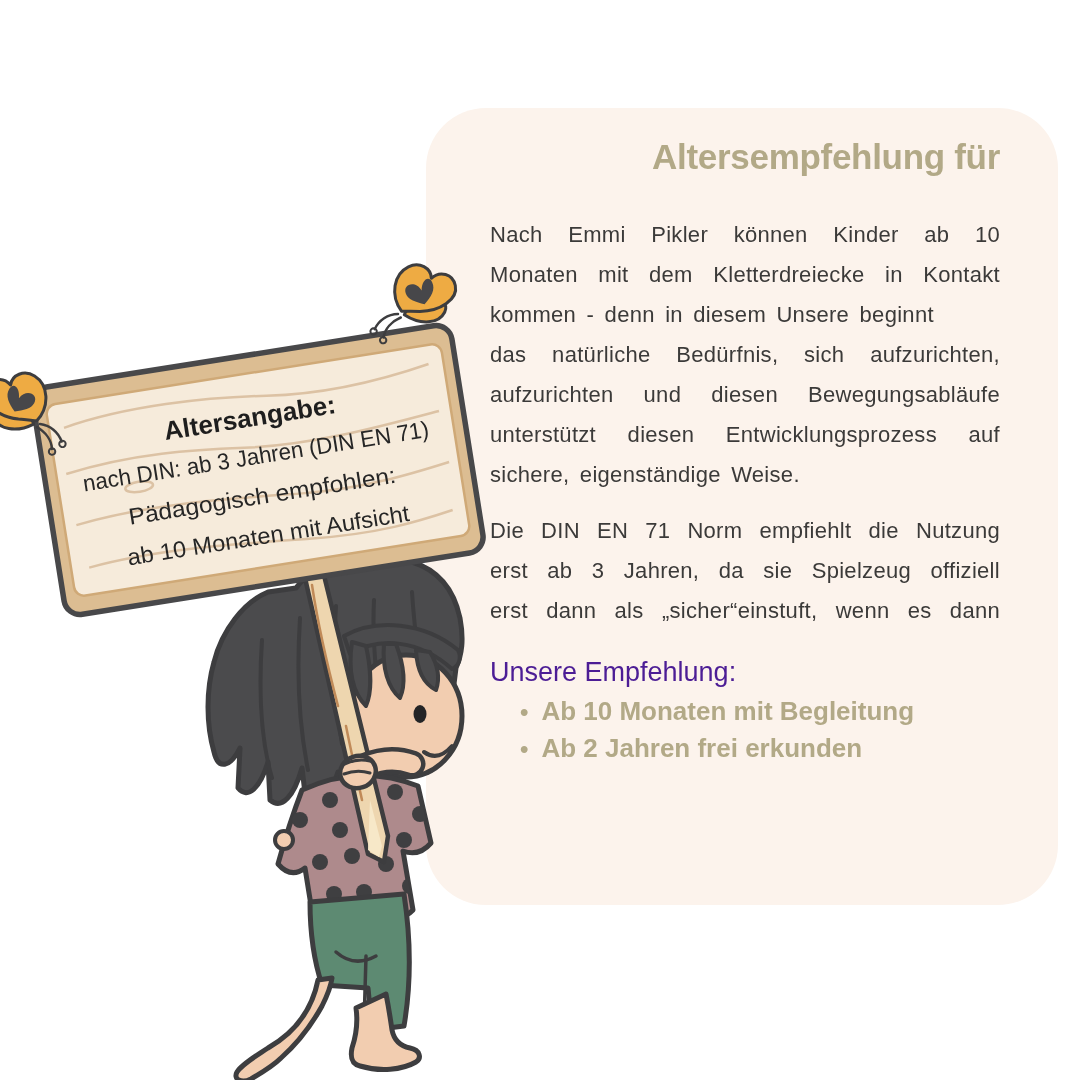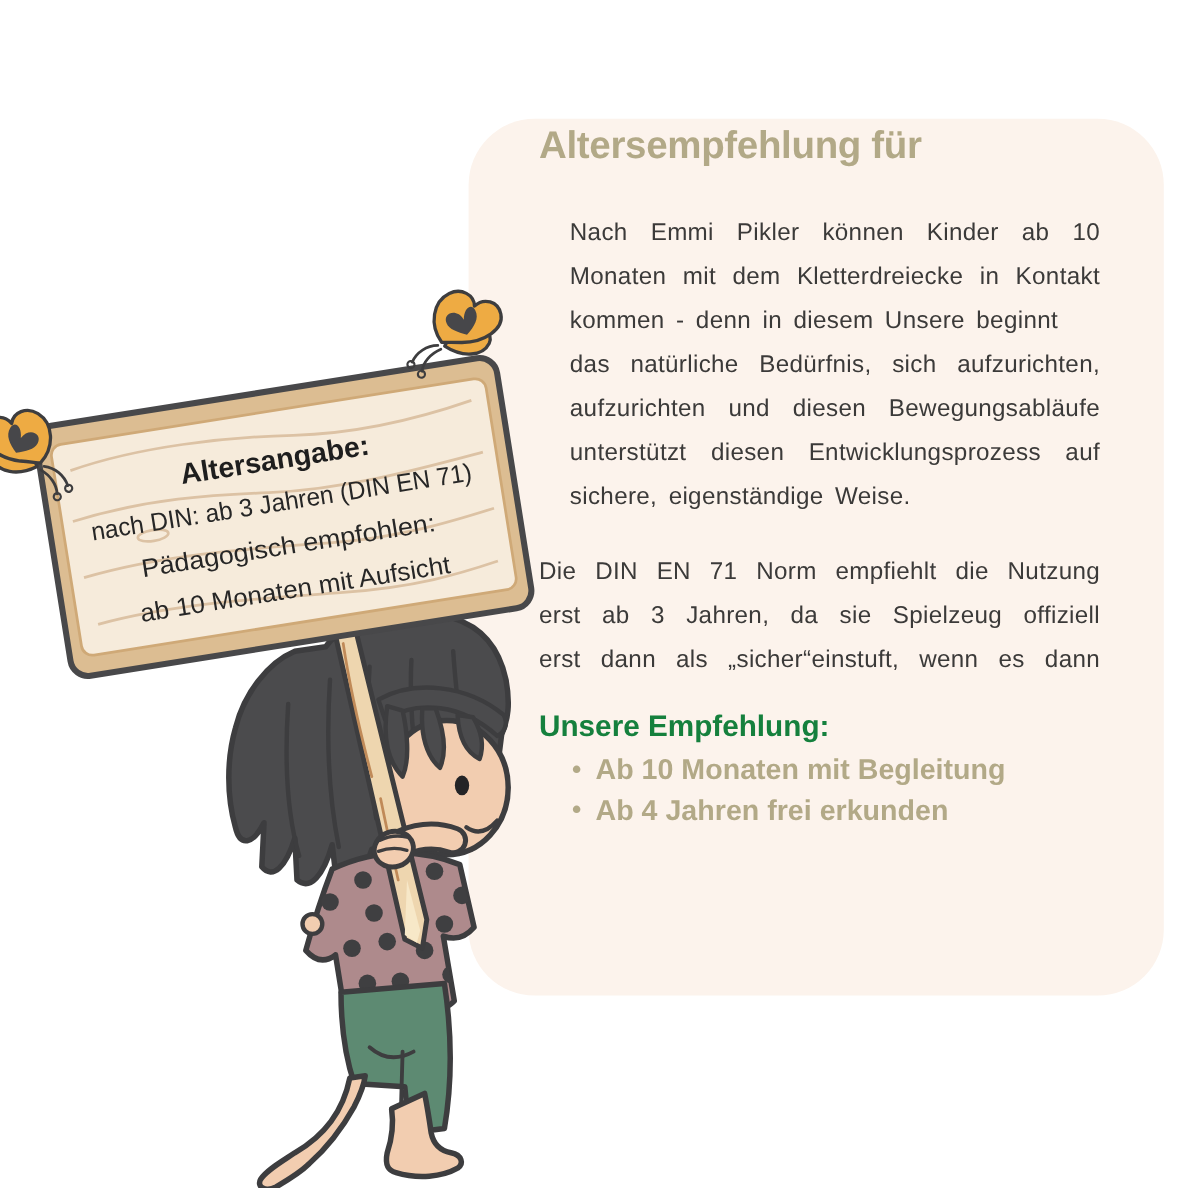--- a/index.html
+++ b/index.html
@@ -8,34 +8,34 @@
     background:#ffffff;
     font-family:"Liberation Sans",sans-serif;
   }
   
   .panel{
     position:absolute;left:426px;top:108px;width:632px;height:797px;
     background:#fcf3ec;border-radius:60px;box-sizing:border-box;
     padding:0 58px 0 64px;
   }
   .title{
-    text-align:left;
+    margin-top:24px;text-align:right;
     font-size:35px;font-weight:bold;color:#b2a987;line-height:49px;
     letter-spacing:-0.3px;
   }
   .para{color:#3b3a39;}
-  .para1{margin-top:34px;margin-left:28px;}
-  .para2{margin-top:28px;}
+  .para1{margin-top:34px;}
+  .para2{margin-top:16px;}
   .ln{
     font-size:22px;line-height:40px;color:#3b3a39;
     word-spacing:4px;letter-spacing:0.3px;white-space:nowrap;
   }
   .ln.j{text-align:justify;text-align-last:justify;white-space:normal;}
   .rec-head{
-    margin-top:26px;font-size:27px;font-weight:bold;color:#15803d;line-height:30px;
+    margin-top:26px;font-size:27px;font-weight:normal;color:#4c1d95;line-height:30px;
   }
   .rec-list{margin-top:6px;}
   .rec-item{
     display:flex;gap:13px;padding-left:30px;
     font-size:26px;font-weight:bold;color:#b2a987;line-height:37px;
   }
   .rec-item .dot{font-size:24px;}
   
   .art{position:absolute;left:0;top:0;pointer-events:none;}
   .sign-head{font-family:"Liberation Sans",sans-serif;font-size:26px;font-weight:bold;fill:#1e1e1e;}
@@ -66,21 +66,21 @@
   </div>
 
   <div class="rec-head">Unsere Empfehlung:</div>
   <div class="rec-list">
     <div class="rec-item">
       <span class="dot">•</span>
       <span>Ab 10 Monaten mit Begleitung</span>
     </div>
     <div class="rec-item">
       <span class="dot">•</span>
-      <span>Ab 4 Jahren frei erkunden</span>
+      <span>Ab 2 Jahren frei erkunden</span>
     </div>
   </div>
 </div>
 
 <svg class="art" width="1080" height="1080" viewBox="0 0 1080 1080">
 
   <defs>
     <path id="shirtP" d="M302,790 Q360,763 418,786 L431,843 Q419,857 403,851
                          L413,910 Q402,922 360,928 Q330,931 314,924
                          L305,868 Q291,879 278,864 Q289,824 302,790 Z"></path>

